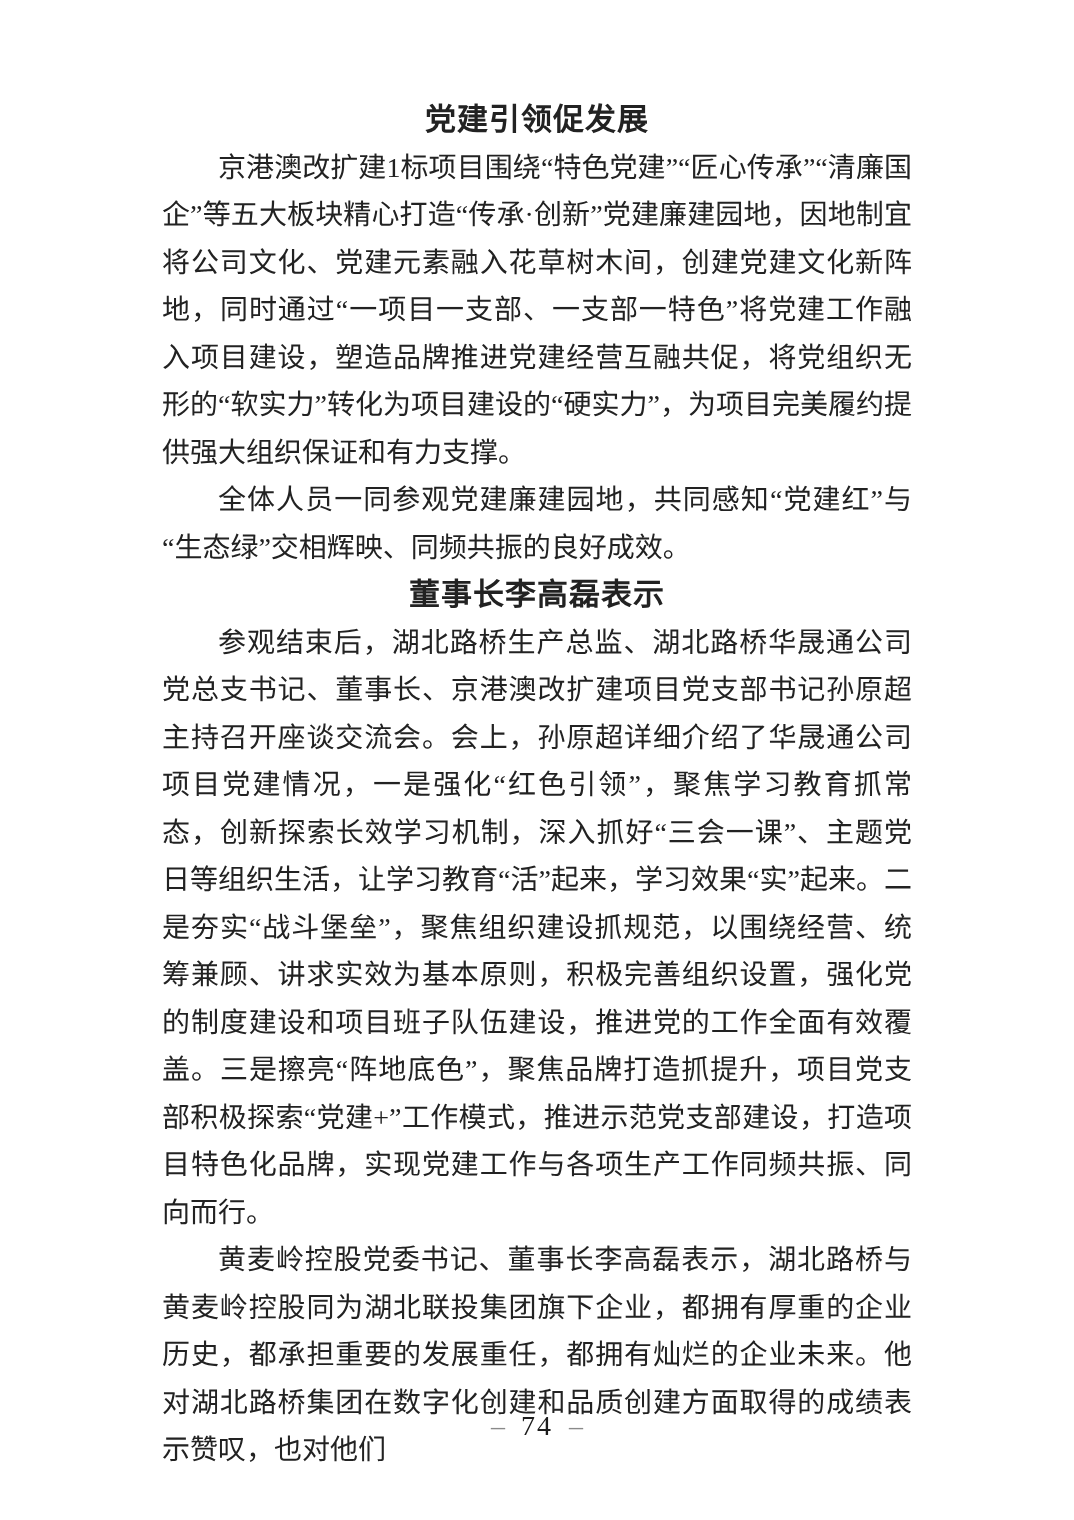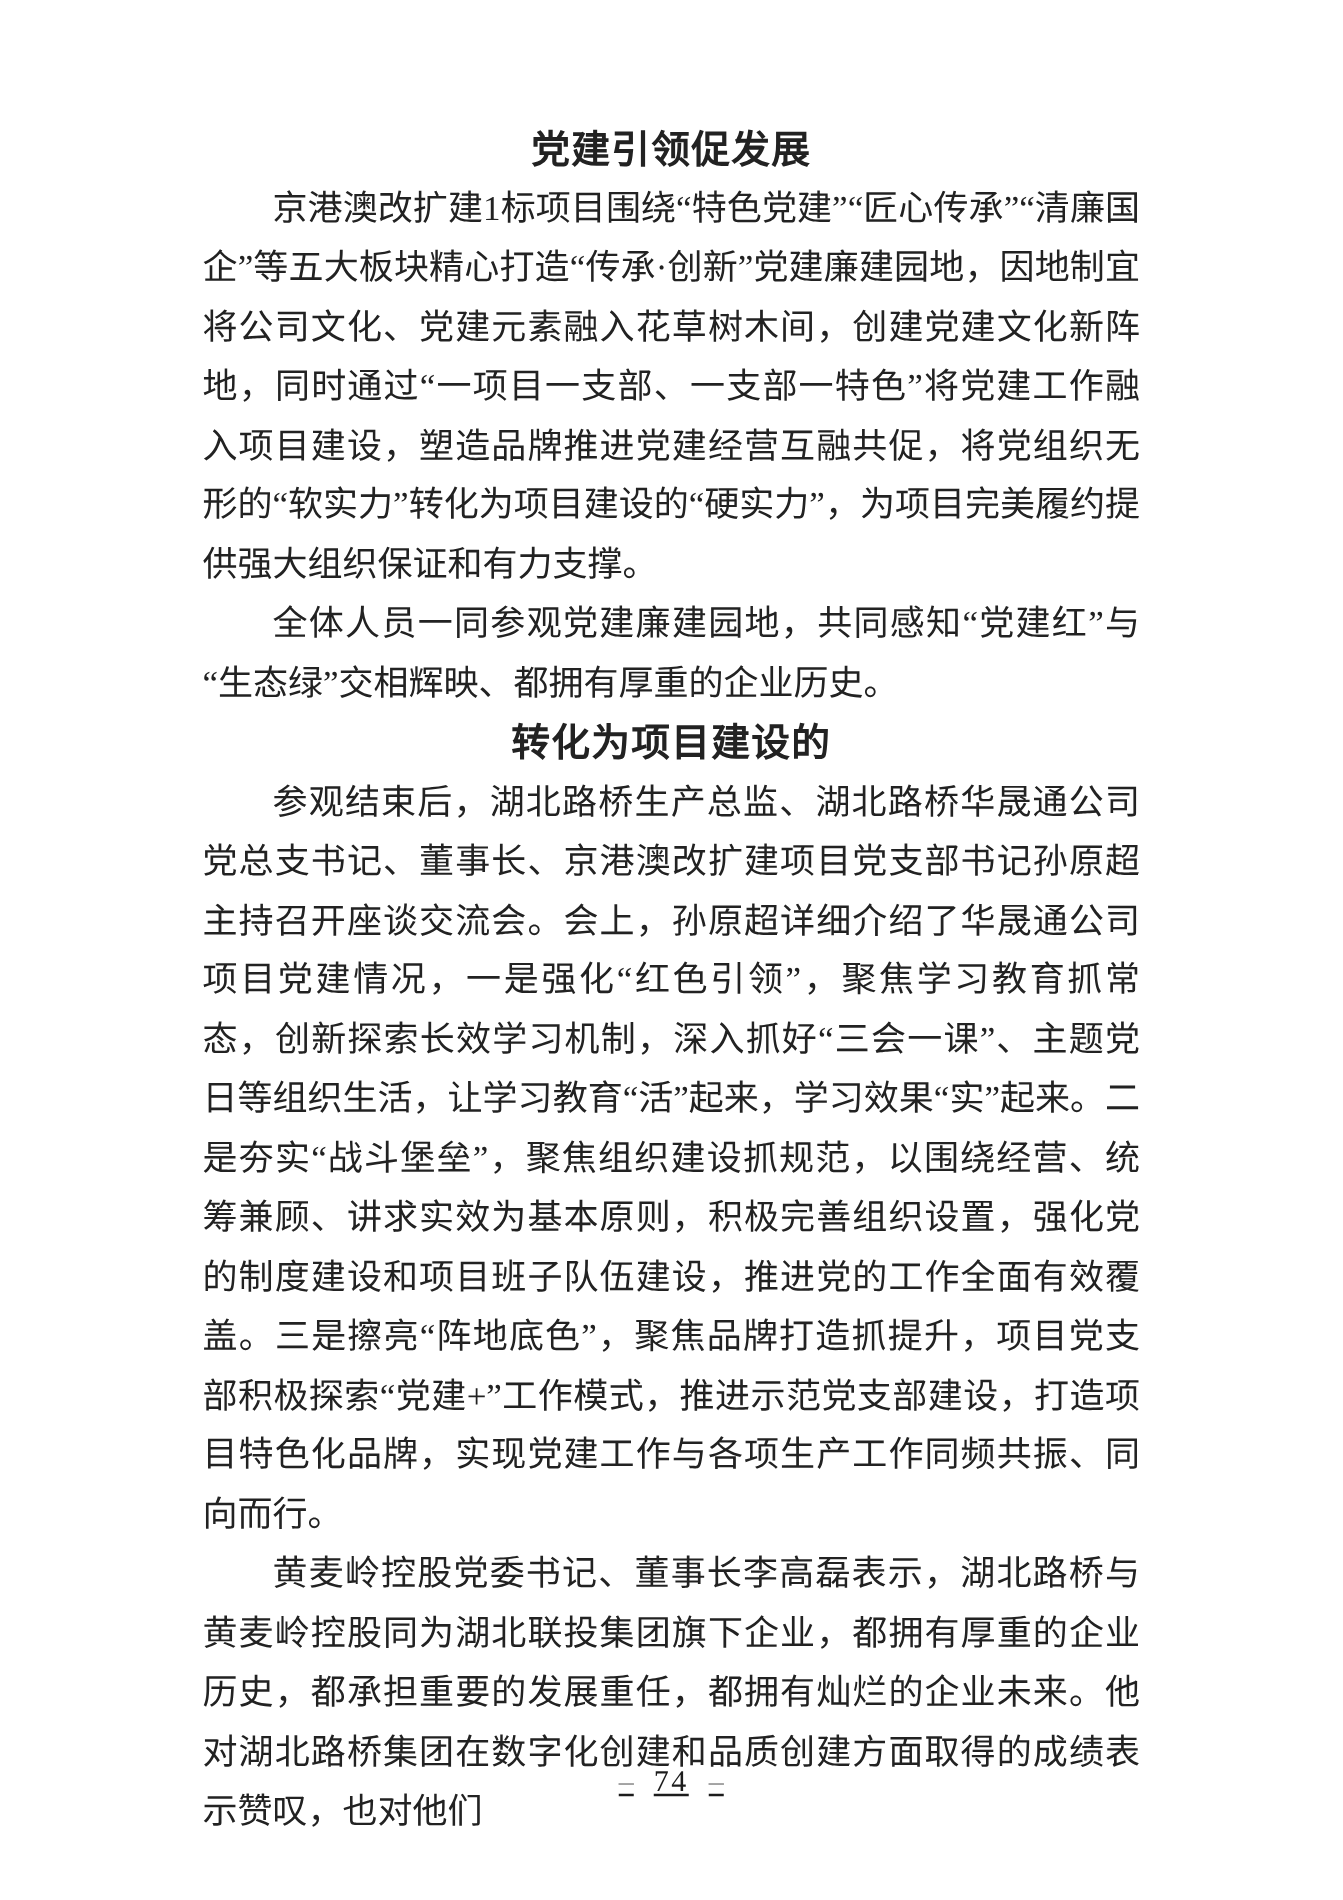--- a/index.html
+++ b/index.html
@@ -37,41 +37,40 @@
     text-align: justify;
     text-indent: 2em;
     margin: 0;
   }
   .footer {
     position: absolute;
     left: 0;
     right: 0;
     top: 1406px;
     text-align: center;
-    font-size: 24px;
+    font-size: 28px;
     line-height: 40px;
     color: #1c1c1c;
-    text-decoration: underline;
   }
   .footer .dash {
     color: #8a8a8a;
     margin: 0 16px;
   }
   .footer .page-num {
     letter-spacing: 2px;
   }
 </style>
 </head>
 <body>
 
 <div class="page">
   <div class="content">
     <h1 class="doc-heading">党建引领促发展</h1>
     <p class="para">京港澳改扩建1标项目围绕“特色党建”“匠心传承”“清廉国企”等五大板块精心打造“传承·创新”党建廉建园地，因地制宜将公司文化、党建元素融入花草树木间，创建党建文化新阵地，同时通过“一项目一支部、一支部一特色”将党建工作融入项目建设，塑造品牌推进党建经营互融共促，将党组织无形的“软实力”转化为项目建设的“硬实力”，为项目完美履约提供强大组织保证和有力支撑。</p>
-    <p class="para">全体人员一同参观党建廉建园地，共同感知“党建红”与“生态绿”交相辉映、都拥有厚重的企业历史。</p>
-    <h2 class="doc-heading">转化为项目建设的</h2>
+    <p class="para">全体人员一同参观党建廉建园地，共同感知“党建红”与“生态绿”交相辉映、同频共振的良好成效。</p>
+    <h2 class="doc-heading">董事长李高磊表示</h2>
     <p class="para">参观结束后，湖北路桥生产总监、湖北路桥华晟通公司党总支书记、董事长、京港澳改扩建项目党支部书记孙原超主持召开座谈交流会。会上，孙原超详细介绍了华晟通公司项目党建情况，一是强化“红色引领”，聚焦学习教育抓常态，创新探索长效学习机制，深入抓好“三会一课”、主题党日等组织生活，让学习教育“活”起来，学习效果“实”起来。二是夯实“战斗堡垒”，聚焦组织建设抓规范，以围绕经营、统筹兼顾、讲求实效为基本原则，积极完善组织设置，强化党的制度建设和项目班子队伍建设，推进党的工作全面有效覆盖。三是擦亮“阵地底色”，聚焦品牌打造抓提升，项目党支部积极探索“党建+”工作模式，推进示范党支部建设，打造项目特色化品牌，实现党建工作与各项生产工作同频共振、同向而行。</p>
     <p class="para">黄麦岭控股党委书记、董事长李高磊表示，湖北路桥与黄麦岭控股同为湖北联投集团旗下企业，都拥有厚重的企业历史，都承担重要的发展重任，都拥有灿烂的企业未来。他对湖北路桥集团在数字化创建和品质创建方面取得的成绩表示赞叹，也对他们</p>
   </div>
   <div class="footer">
     <span class="dash">–</span><span class="page-num">74</span><span class="dash">–</span>
   </div>
 </div>
 
 </body></html>

